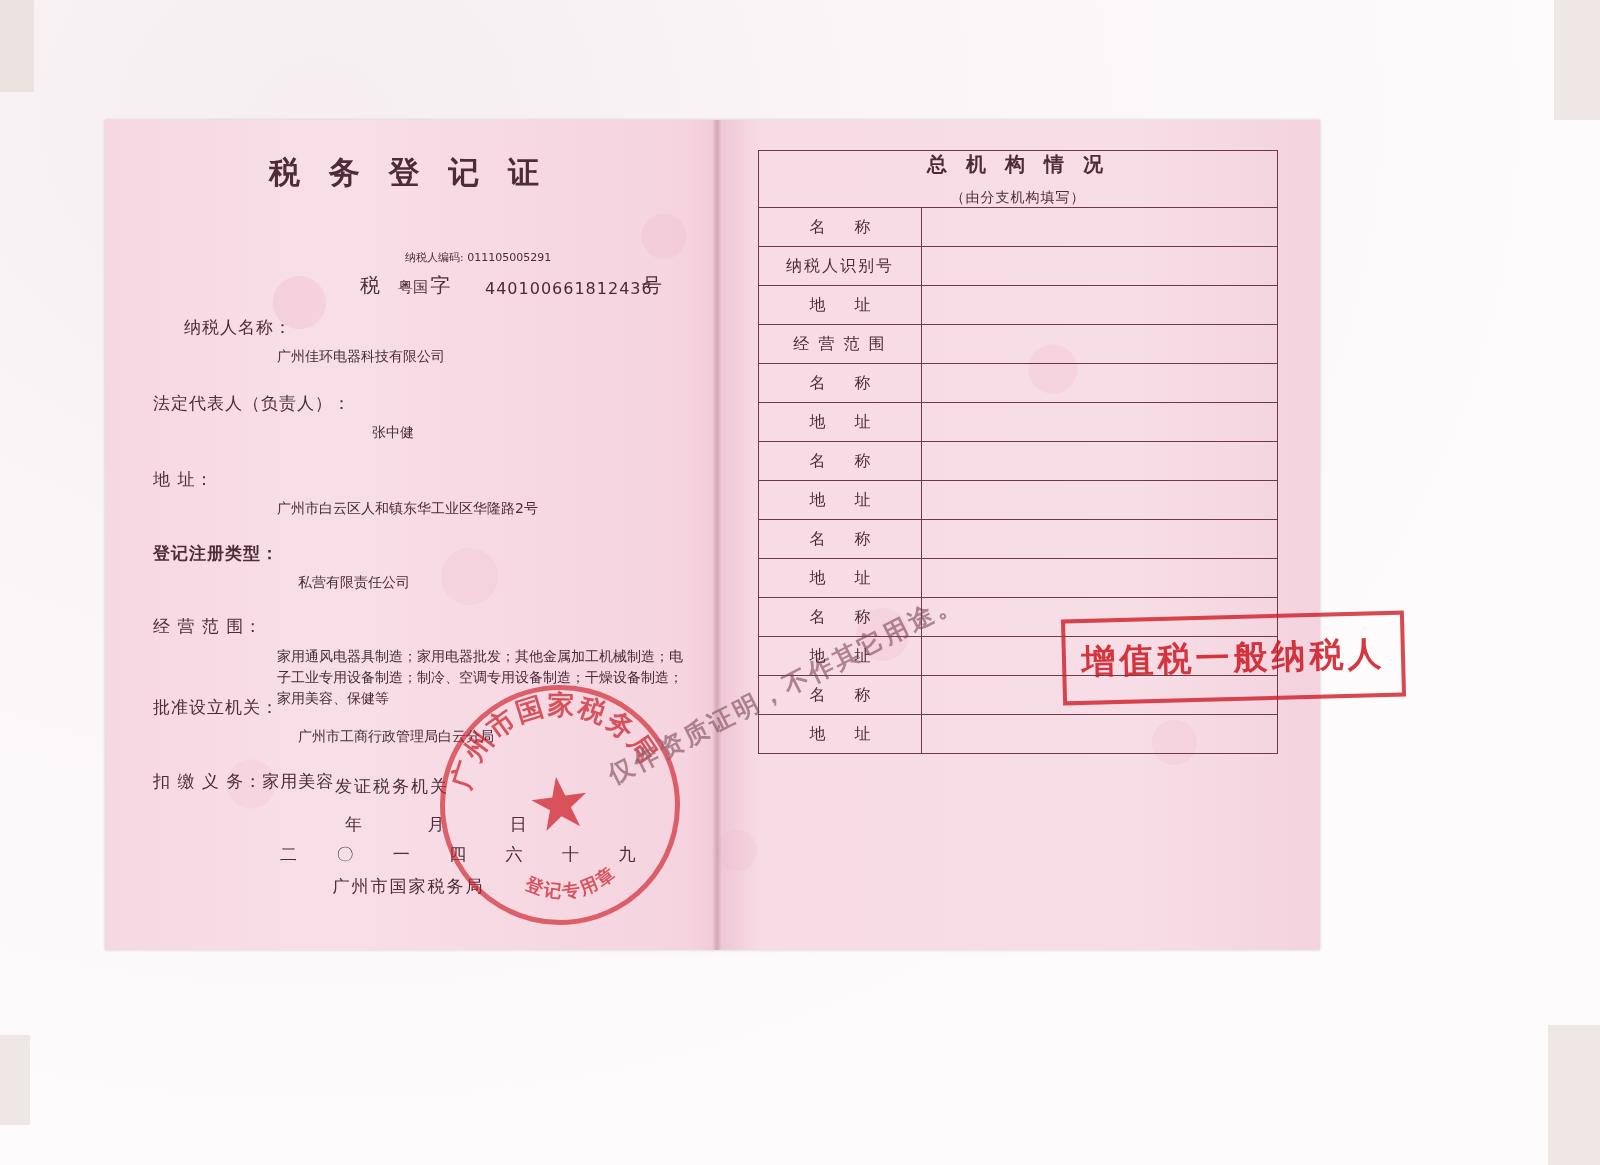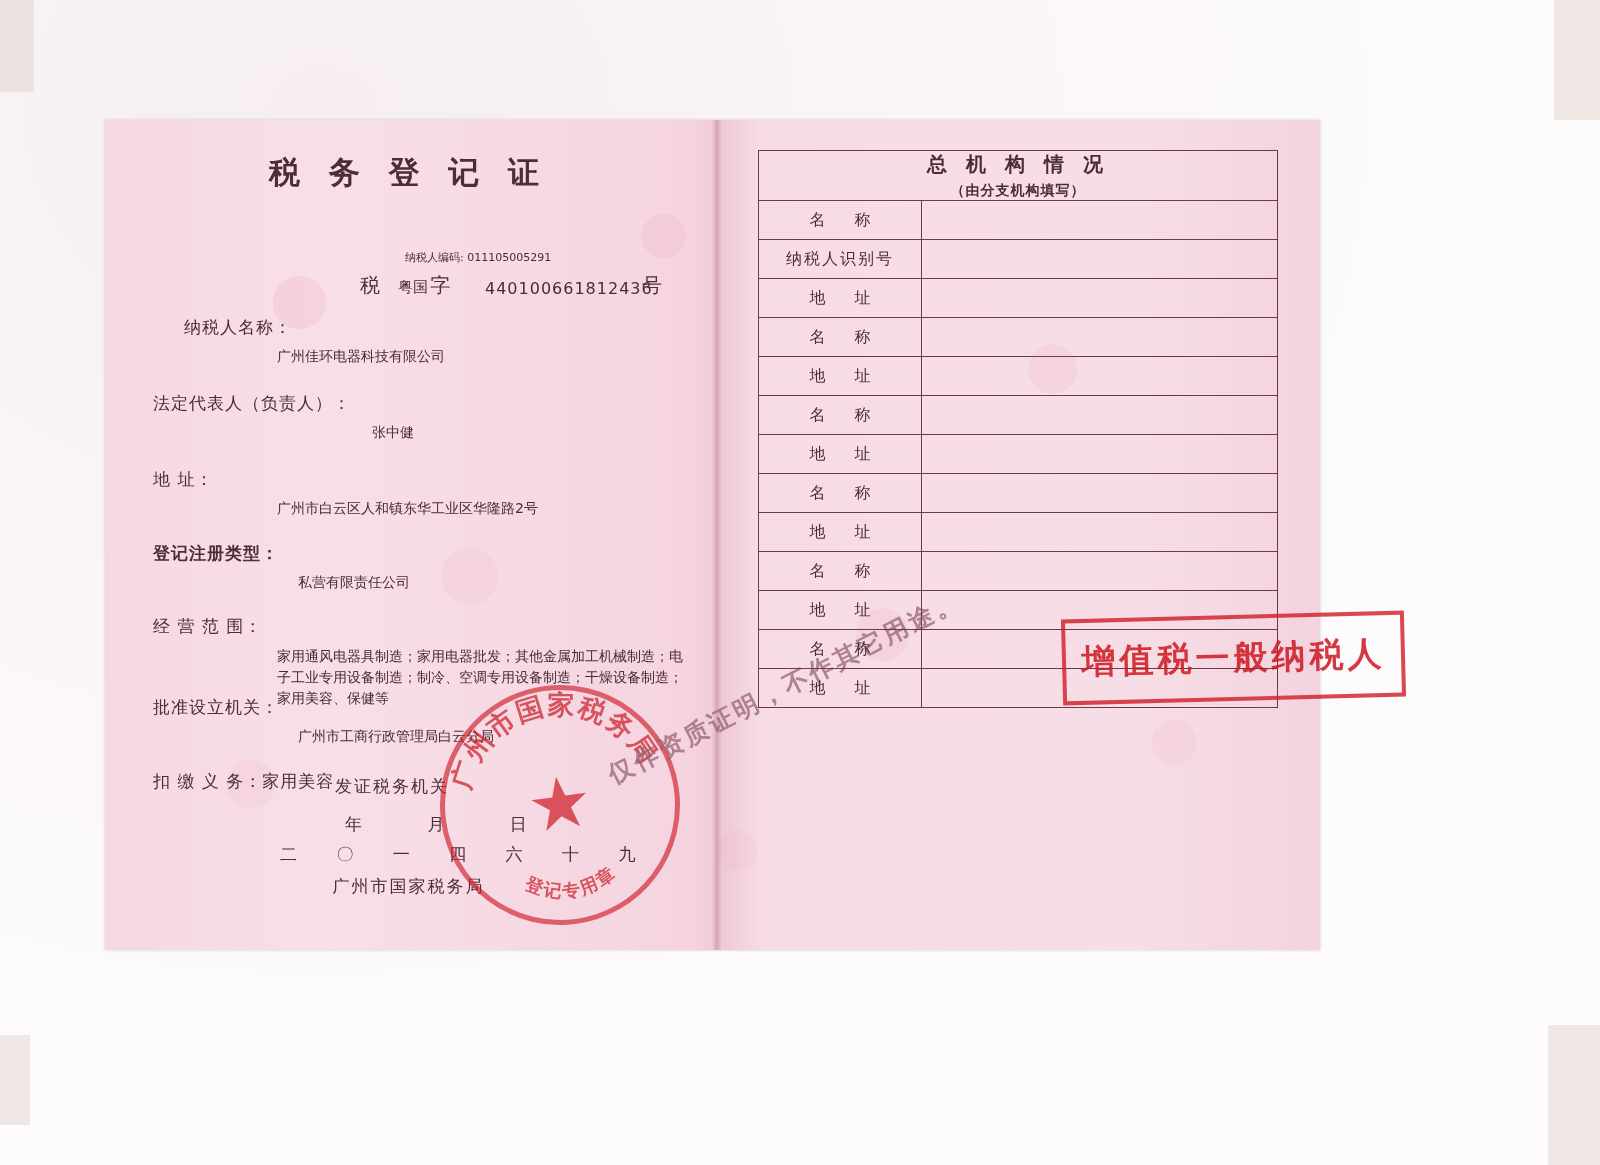--- a/index.html
+++ b/index.html
@@ -109,21 +109,21 @@
     border:1px solid #6d3a48;
     height:38px;
     font-size:16px;
     color:#4d2b38;
     padding:0 6px;
   }
   td.lab{width:150px;text-align:center;letter-spacing:12px;text-indent:12px;}
   td.lab2{width:150px;text-align:center;letter-spacing:2px;}
   td.hdr{text-align:center;height:64px;}
   .hdr .h1{font-size:20px;letter-spacing:6px;font-weight:bold;}
-  .hdr .h2{font-size:14px;letter-spacing:1px;margin-top:4px;font-weight:bold;}
+  .hdr .h2{font-size:14px;letter-spacing:1px;margin-top:11px;}
   
   #rect-stamp{
     position:absolute;left:340px;top:495px;width:335px;height:78px;
     border:4px solid rgba(208,28,38,.8);
     transform:rotate(-1.5deg);
     display:flex;align-items:center;justify-content:center;
     color:rgba(205,22,32,.85);
     font-size:34px;font-weight:bold;letter-spacing:4px;
     pointer-events:none;
   }
@@ -209,20 +209,24 @@
           <td></td>
         </tr>
         <tr>
           <td class="lab2">纳税人识别号</td>
           <td></td>
         </tr>
         <tr>
           <td class="lab">地        址</td>
           <td></td>
         </tr>
+        <tr>
+          <td class="lab2">经 营 范 围</td>
+          <td></td>
+        </tr>
 
 
         <tr>
           <td class="lab">名        称</td>
           <td></td>
         </tr>
         <tr>
           <td class="lab">地        址</td>
           <td></td>
         </tr>

